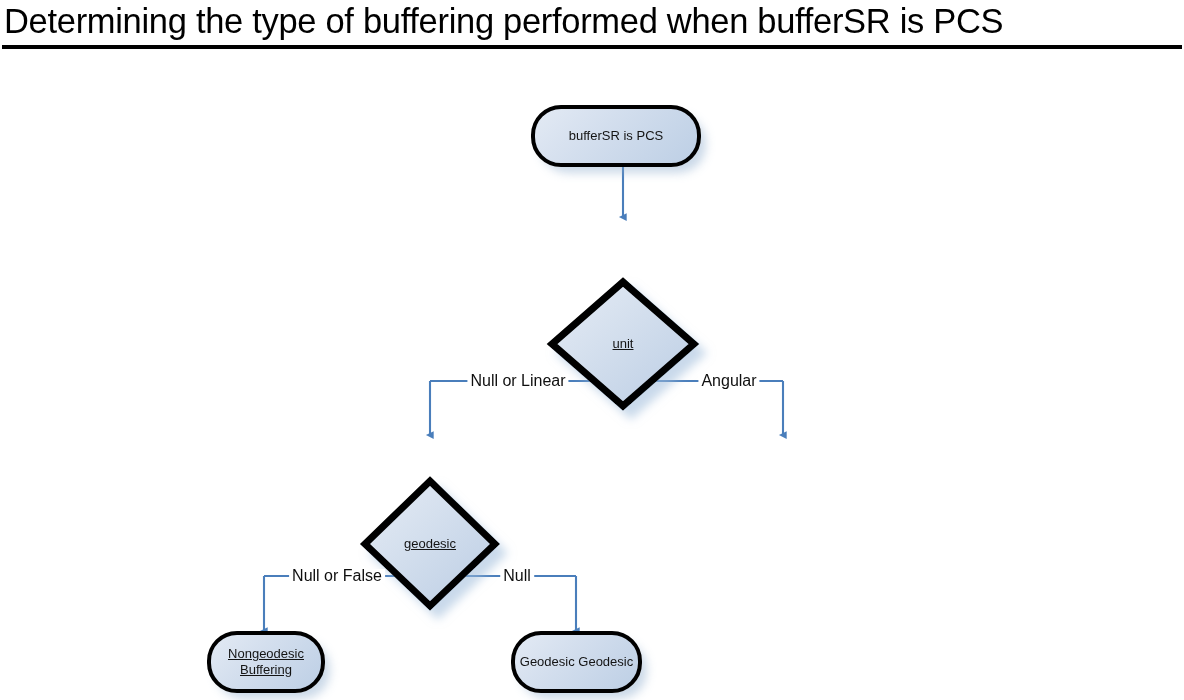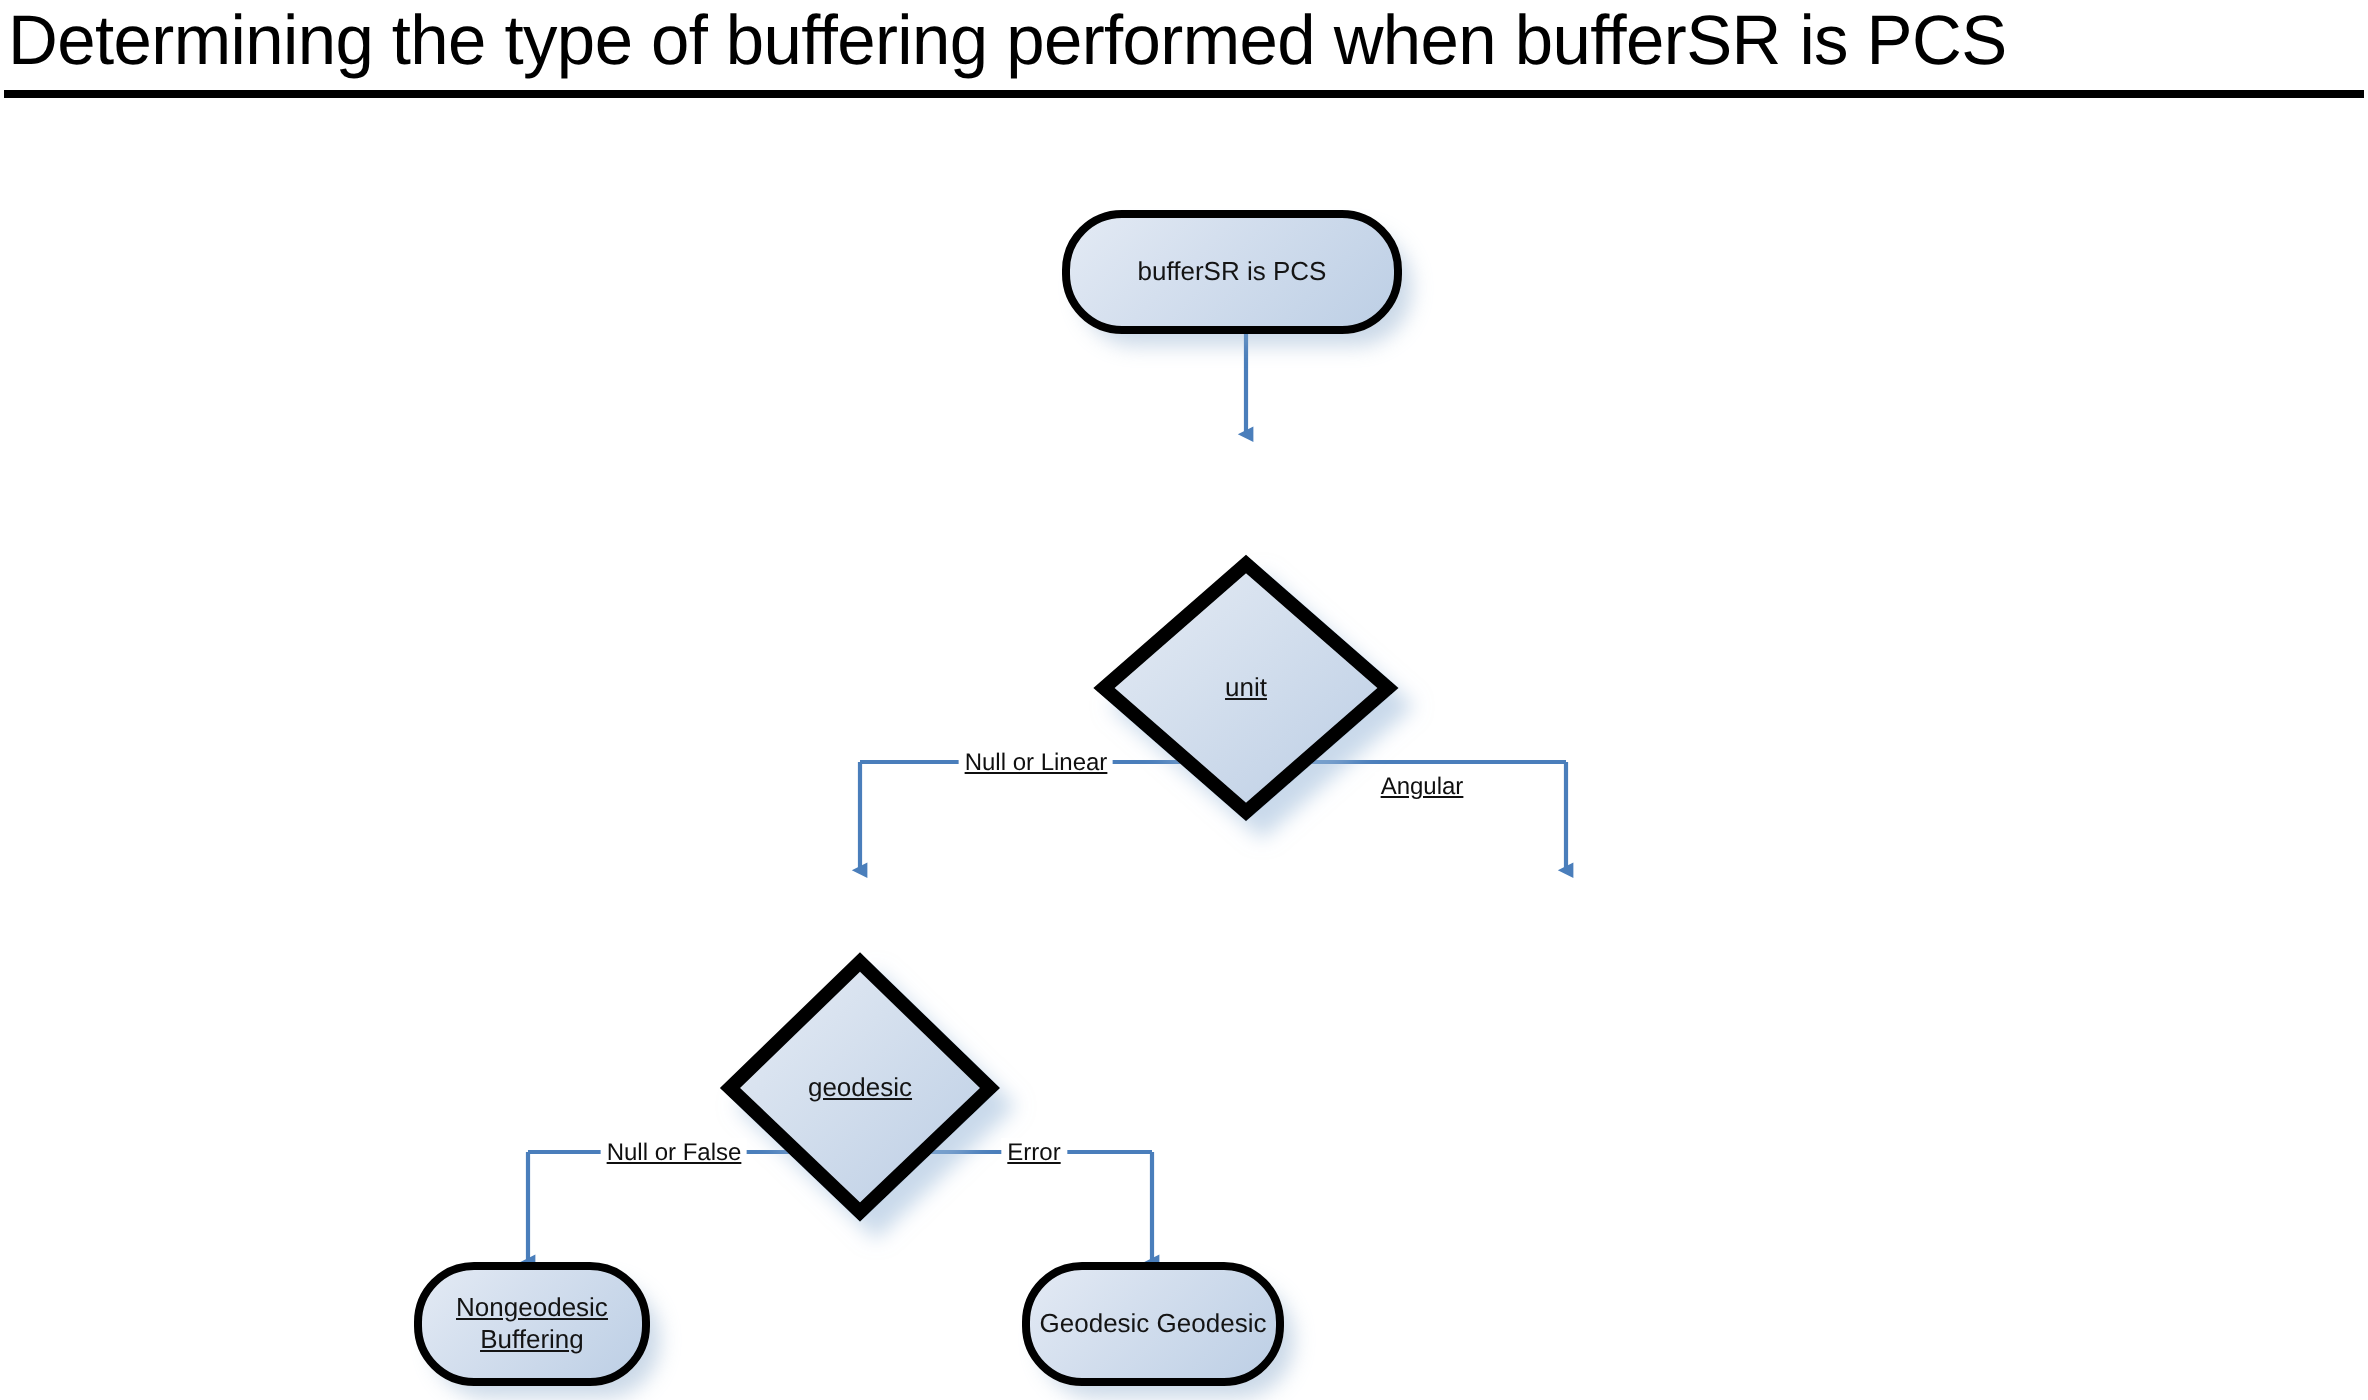--- a/index.html
+++ b/index.html
@@ -93,28 +93,27 @@
     position: relative;
     z-index: 2;
     text-decoration: underline;
   }
 
   .label-multiline { white-space: pre-line; text-decoration: underline; }
 
   
   .edge-label {
     position: absolute;
-    font-size: 12px;
+    font-size: 16px;
     line-height: 14px;
     color: #0f0f0f;
     background: #ffffff;
     padding: 0 3px;
     white-space: nowrap;
     transform: translate(-50%, -50%);
-    text-decoration: underline;
   }
 </style>
 </head>
 <body>
 
 <div id="title-bar">
   <div id="page-title">Determining the type of buffering performed when bufferSR is PCS</div>
   <div id="title-rule"></div>
 </div>
 
@@ -176,17 +175,17 @@
 
   <div class="node decision" style="left:552px; top:228px; width:142px; height:124px;">
     <span class="decision-label">unit</span>
   </div>
 
   <div class="node decision" style="left:365px; top:427px; width:130px; height:125px;">
     <span class="decision-label">geodesic</span>
   </div>
 
   <div class="edge-label" style="left:518px; top:327px;">Null or Linear</div>
-  <div class="edge-label" style="left:711px; top:327px;margin-top:12px;">Angular</div>
+  <div class="edge-label" style="left:729px; top:327px;">Angular</div>
   <div class="edge-label" style="left:337px; top:522px;text-align:right;">Null or False</div>
-  <div class="edge-label" style="left:517px; top:522px;">Error</div>
+  <div class="edge-label" style="left:517px; top:522px;">Null</div>
 
 </div>
 
 </body></html>

